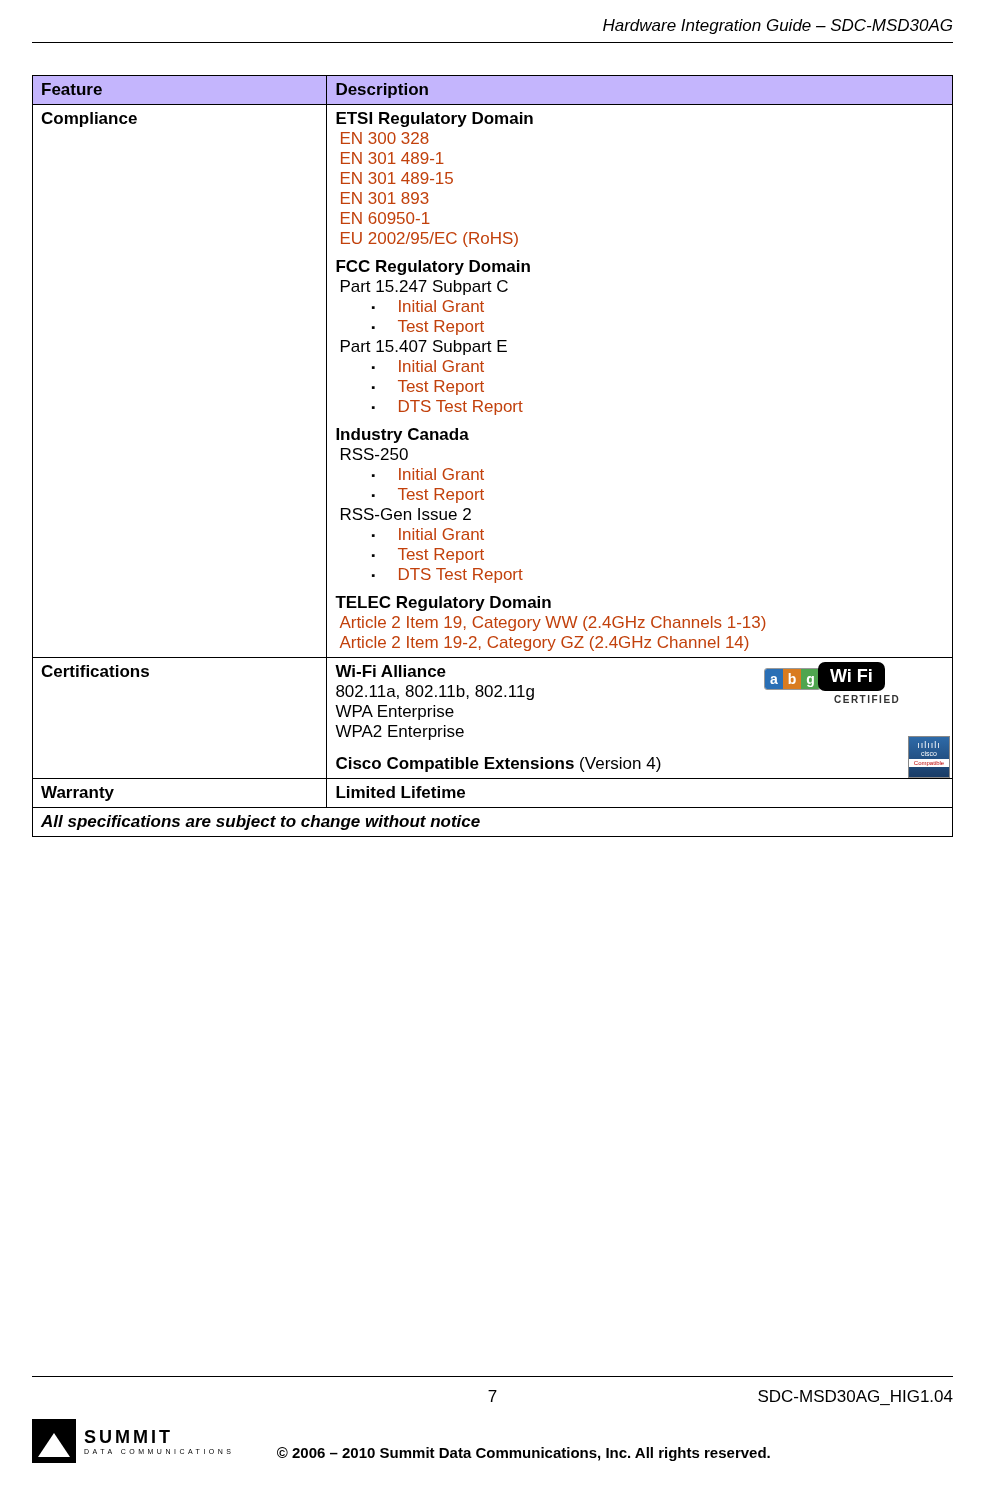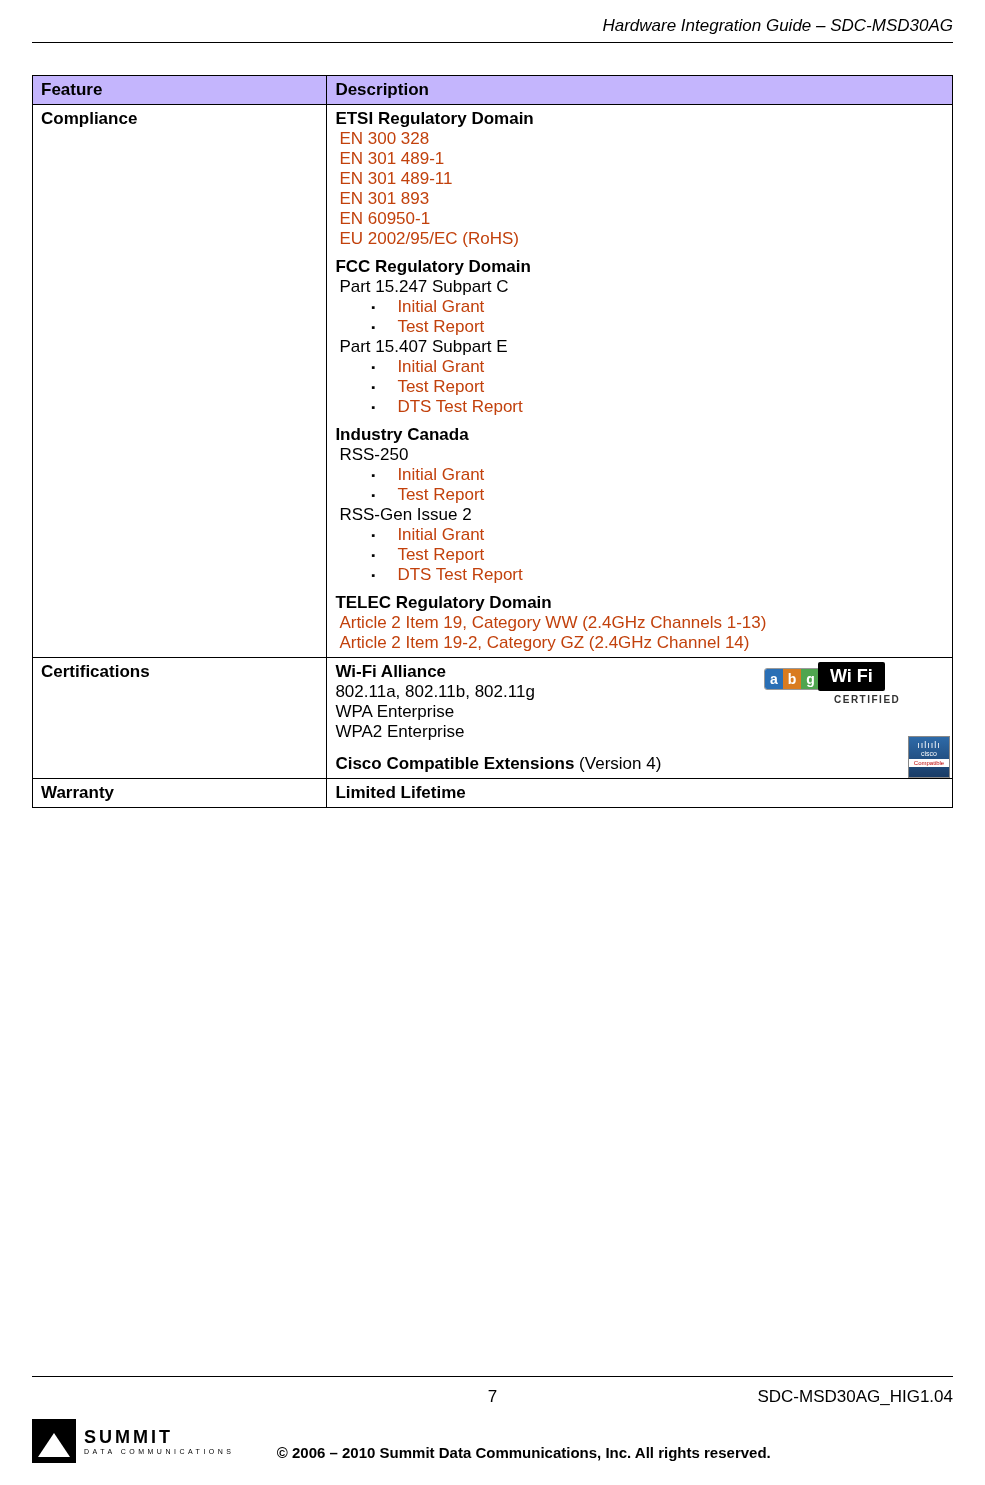--- a/index.html
+++ b/index.html
@@ -86,21 +86,21 @@
 }
 .badge-wifi .abg span { padding: 2px 5px; color: #fff; }
 .badge-wifi .abg .a { background: #2a6fb5; }
 .badge-wifi .abg .b { background: #d97b1f; }
 .badge-wifi .abg .g { background: #4fa54f; }
 .badge-wifi .wifi-pill {
   position: absolute;
   left: 54px; top: 0;
   background: #000;
   color: #fff;
-  border-radius: 2px;
+  border-radius: 7px;
   padding: 4px 12px;
   font-weight: bold;
   font-size: 18px;
   font-family: Arial, sans-serif;
 }
 .badge-wifi .certified {
   position: absolute;
   left: 70px; top: 32px;
   font-size: 10px;
   letter-spacing: 1.5px;
@@ -202,21 +202,21 @@
       </thead>
       <tbody>
 
         <tr>
           <td class="bold">Compliance</td>
           <td>
             <div class="section-head first">ETSI Regulatory Domain</div>
             <div class="indent">
               <div><a class="doclink">EN 300 328</a></div>
               <div><a class="doclink">EN 301 489-1</a></div>
-              <div><a class="doclink">EN 301 489-11</a></div>
+              <div><a class="doclink">EN 301 489-15</a></div>
               <div><a class="doclink">EN 301 893</a></div>
               <div><a class="doclink">EN 60950-1</a></div>
               <div><a class="doclink">EU 2002/95/EC (RoHS)</a></div>
             </div>
 
             <div class="section-head">FCC Regulatory Domain</div>
             <div class="indent">Part 15.247 Subpart C</div>
             <ul class="bullet-list">
               <li><a class="doclink">Initial Grant</a></li>
               <li><a class="doclink">Test Report</a></li>
@@ -277,20 +277,23 @@
               <div class="compat">Compatible</div>
             </div>
           </td>
         </tr>
 
         <tr>
           <td class="bold">Warranty</td>
           <td class="bold">Limited Lifetime</td>
         </tr>
 
+        <tr class="notice-row">
+          <td colspan="2">All specifications are subject to change without notice</td>
+        </tr>
       </tbody>
     </table>
   </div>
 </div>
 
 <div class="footer">
   <div class="footer-line">
     <span style="flex:1"></span>
     <span>7</span>
     <span style="flex:1;text-align:right">SDC-MSD30AG_HIG1.04</span>

